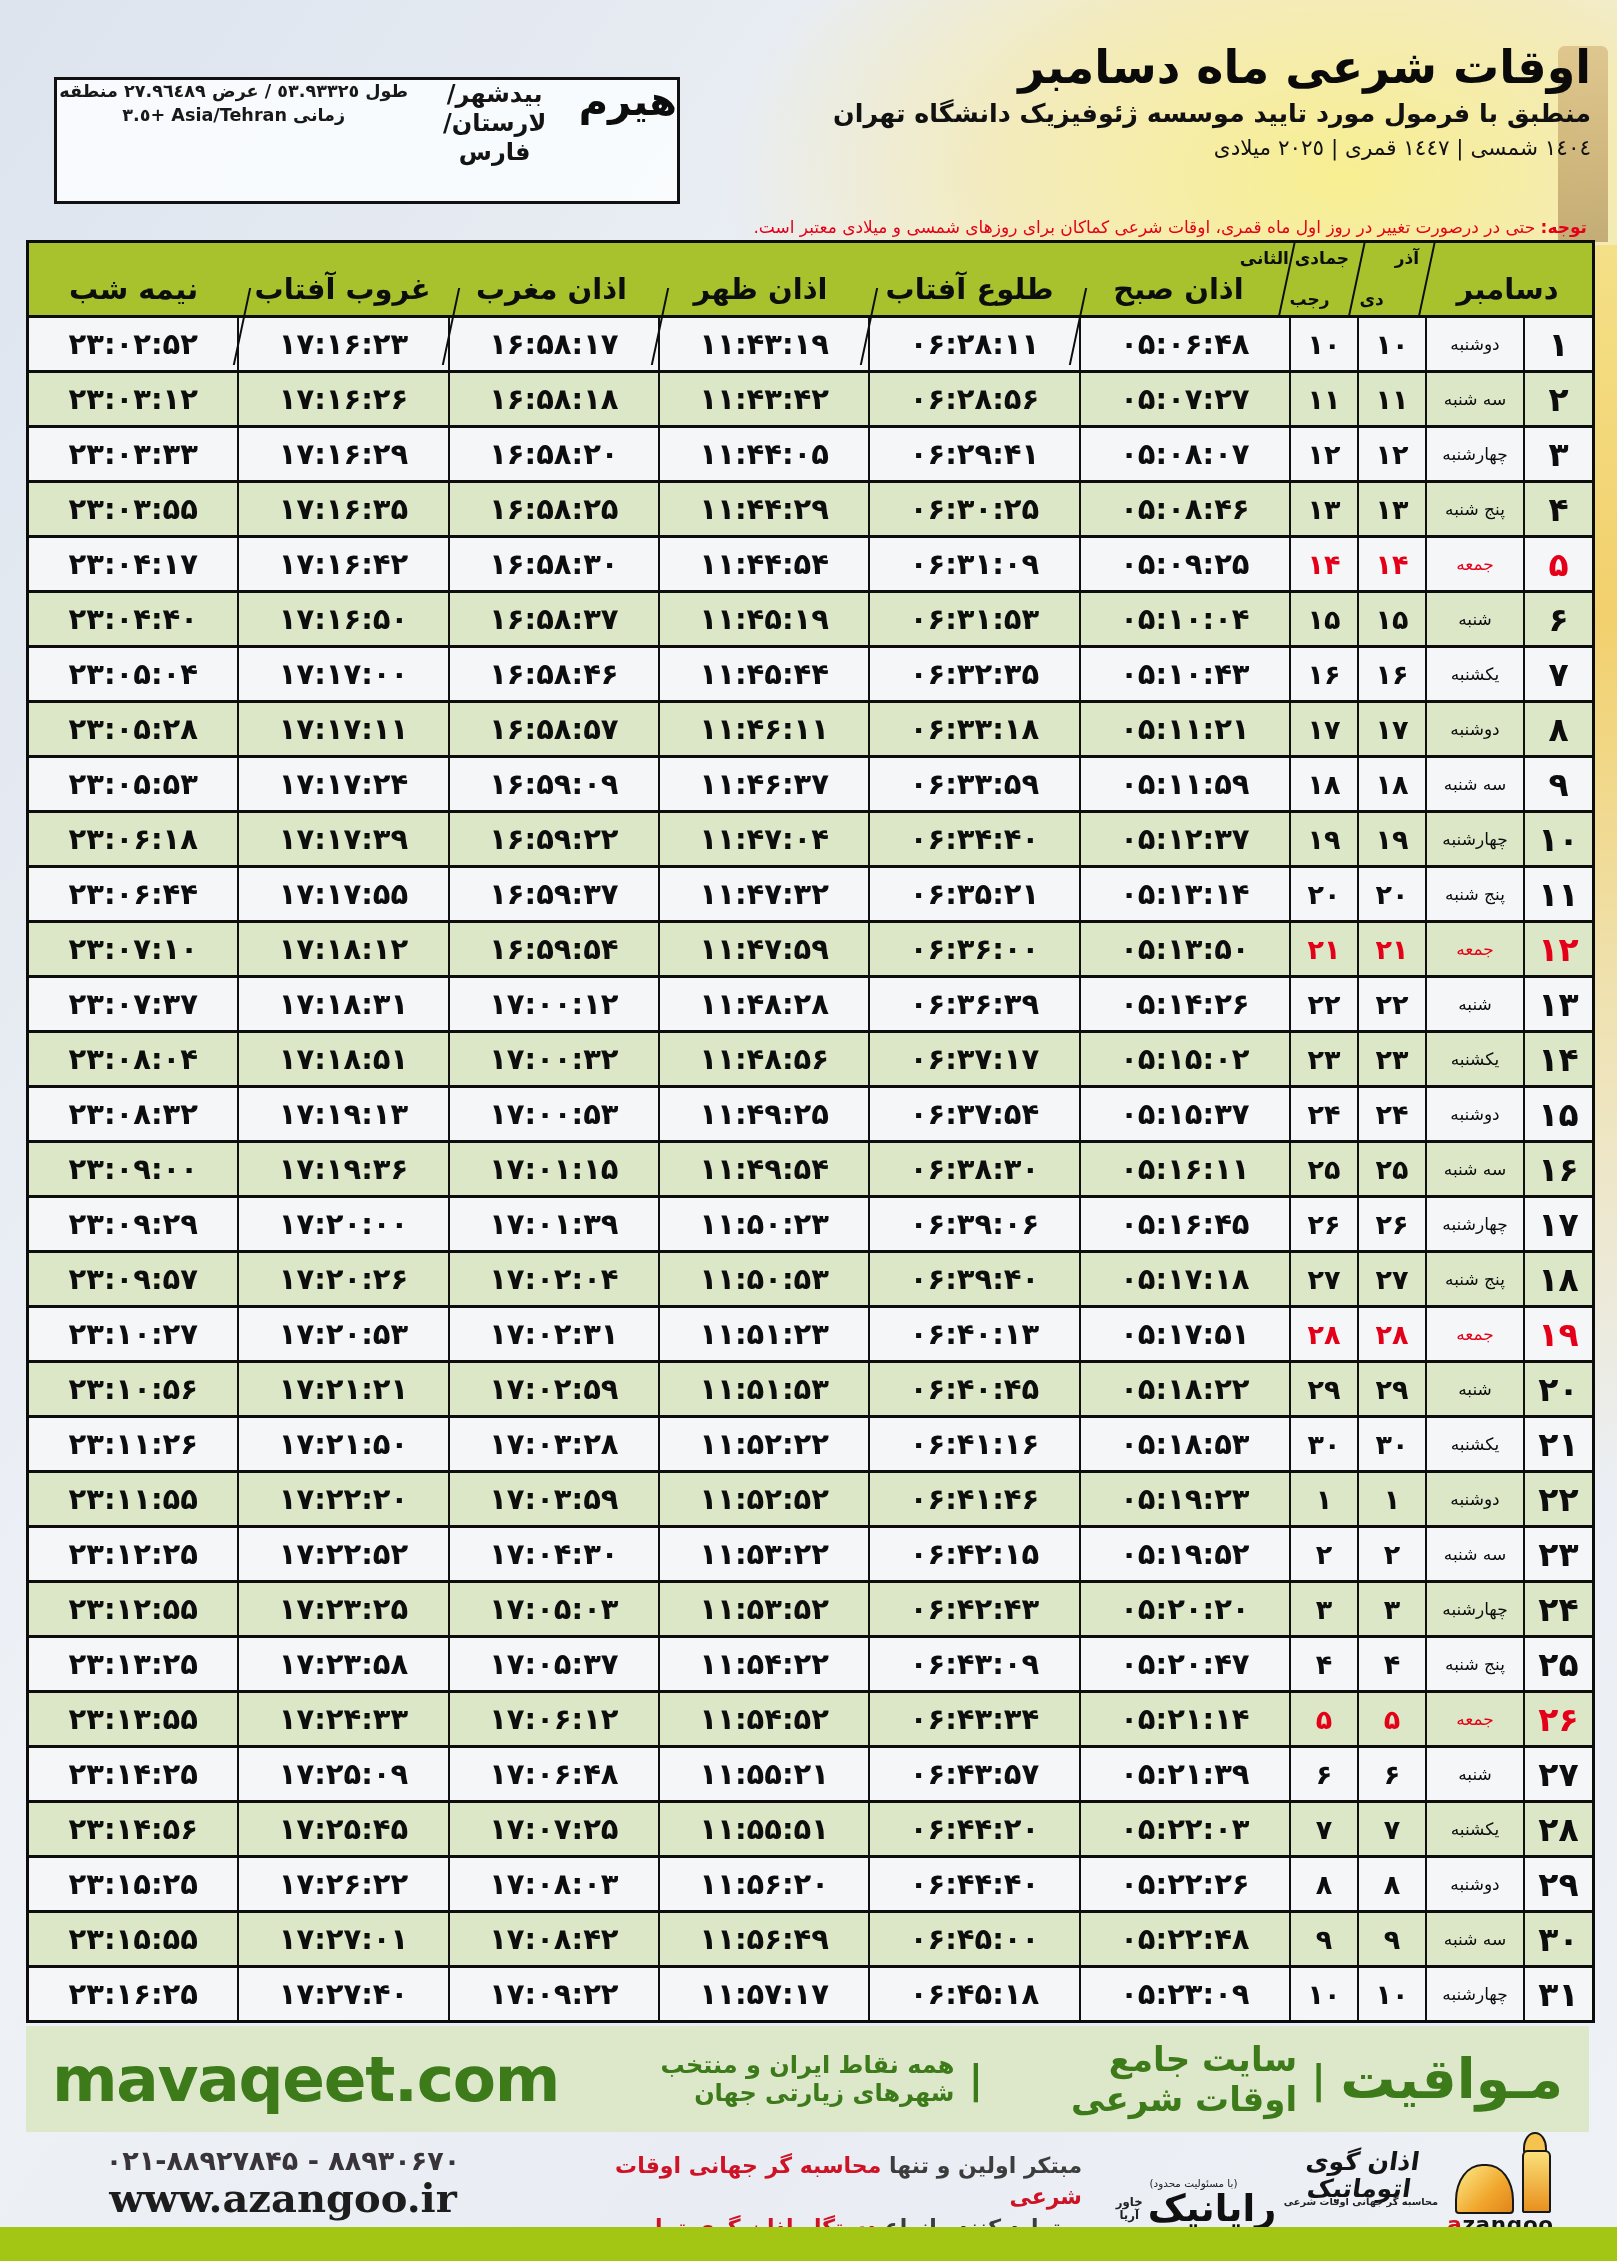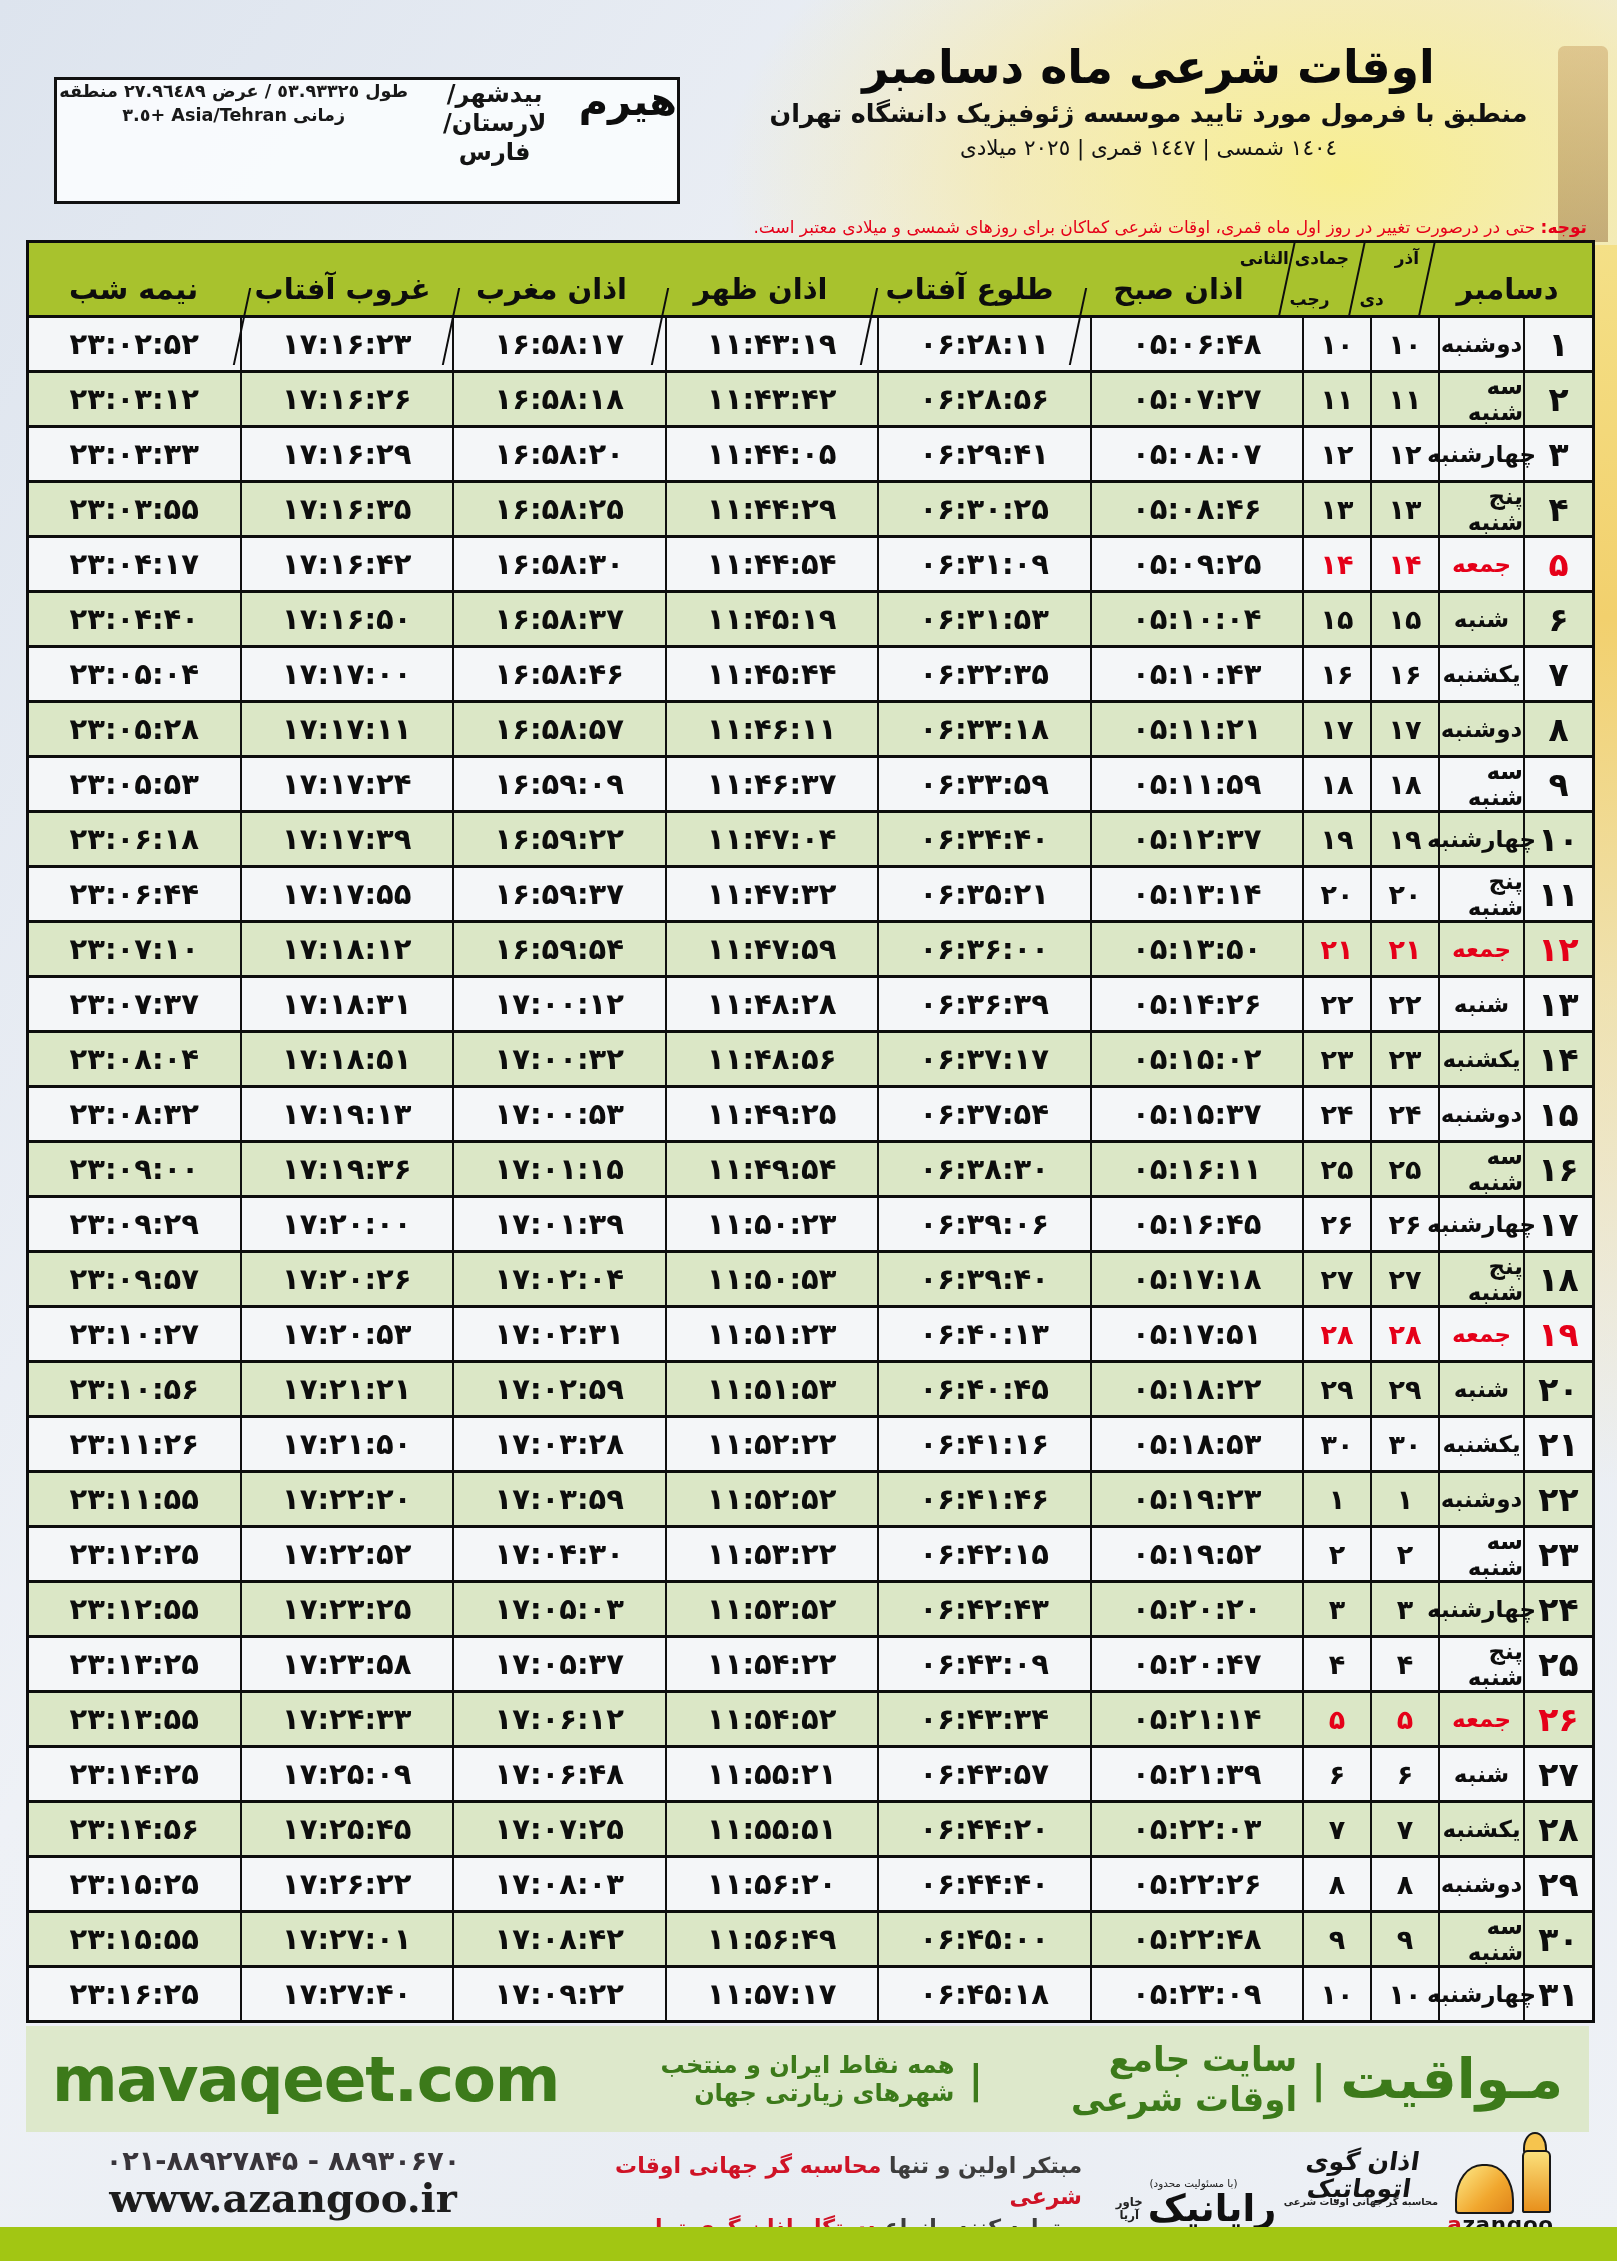--- a/index.html
+++ b/index.html
@@ -13,21 +13,21 @@
           background:linear-gradient(#c59a5b,#8a5f2e);}
   .bg-gold{position:absolute;right:0;top:245px;width:27px;height:1240px;pointer-events:none;
           background:linear-gradient(#f4e087 0%,#f2d06d 30%,rgba(244,216,120,.55) 60%,rgba(244,216,120,0) 100%);}
   
   .left-box{position:absolute;left:55px;top:77px;width:620px;height:121px;border:3.3px solid #111;
             background:rgba(250,252,254,.92);text-align:center;direction:rtl;
             display:flex;justify-content:center;gap:1.3px;}
   .city{font-size:40px;font-weight:bold;color:#0d0d0d;line-height:43px;}
   .region{font-size:24px;font-weight:bold;color:#141414;line-height:29px;}
   .coords{font-size:17.6px;font-weight:bold;color:#191919;line-height:23.5px;}
-  .title-block{position:absolute;top:40px;right:12px;width:913px;text-align:center;direction:rtl;padding-left:17px;}
+  .title-block{position:absolute;top:40px;right:26px;width:913px;direction:rtl;padding-left:17px;}
   .main-title{font-size:46px;font-weight:bold;color:#0a0a0a;line-height:55px;}
   .subtitle{font-size:25.4px;font-weight:bold;color:#111;line-height:37px;}
   .calendar-line{font-size:21.5px;color:#111;line-height:31px;}
   .notice{position:absolute;top:217px;right:30px;width:1435px;text-align:right;direction:rtl;
           font-size:17px;color:#e50019;}
   .notice b{font-weight:bold;}
   
   .ptable{position:absolute;left:27px;top:240px;width:1563px;border:3.3px solid #0d0d0d;direction:rtl;
           background:#f4f6f8;}
   .hrow{display:flex;height:72px;background:#a8c22d;}
@@ -40,21 +40,21 @@
          padding:5.2px 1.3px 6.5px 1.3px;font-size:17px;font-weight:bold;}
   .h-time{flex:1;margin-top:48px;}
   .h-mon .m-top{align-self:flex-start;padding-right:2.6px;white-space:nowrap;}
   .h-mon .m-bot{align-self:flex-end;padding-left:5.2px;}
   .trow{display:flex;height:52px;border-top:3.3px solid #0d0d0d;background:#f4f6f8;}
   .trow.alt{background:#dbe7c6;}
   .cell{display:flex;align-items:center;justify-content:center;box-sizing:border-box;
         border-left:2px solid #101010;color:#0d0d0d;}
   .trow .cell:last-child{border-left:none;}
   .c-day{width:69px;font-size:33px;font-weight:bold;}
-  .c-week{width:85px;font-size:23px;font-weight:700;}
+  .c-week{width:98px;font-size:17px;font-weight:400;}
   .c-mon{width:68px;font-size:27px;font-weight:bold;}
   .c-time{flex:1;font-size:29px;font-weight:bold;letter-spacing:0.7px;}
   .trow.fri .c-day,.trow.fri .c-week,.trow.fri .c-mon{color:#e50019;}
   
   .band{position:absolute;left:27px;top:2026px;width:1563px;height:106px;background:#dde8cb;
         display:flex;align-items:center;justify-content:space-between;direction:rtl;
         padding:0 26px;box-sizing:border-box;color:#3c7a1a;}
   .band-fa{display:flex;align-items:center;gap:14.4px;direction:rtl;}
   .brand{font-size:55px;font-weight:bold;line-height:59px;}
   .band-sep{font-size:39px;font-weight:bold;}

